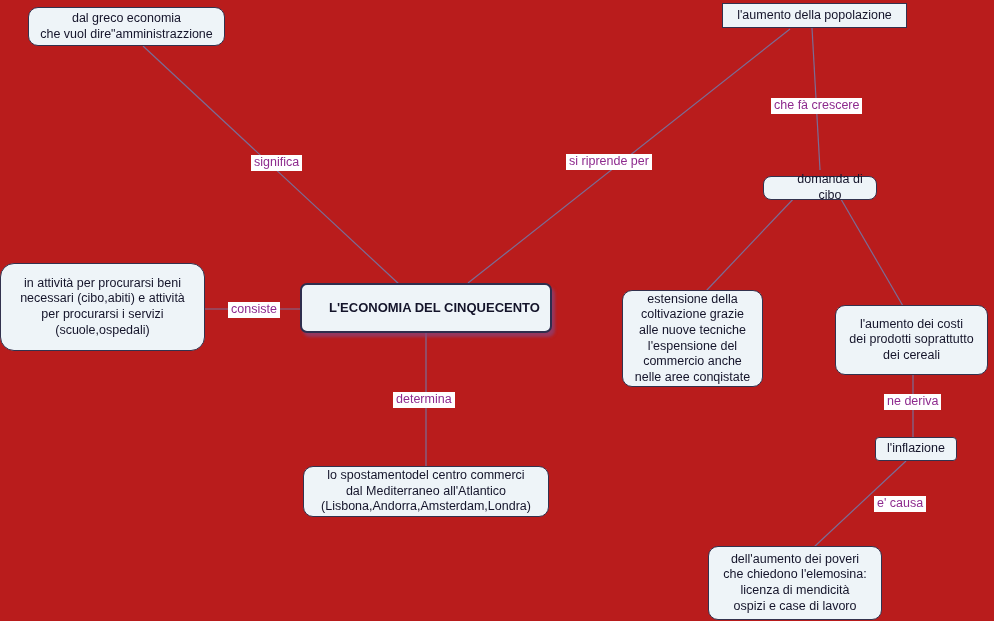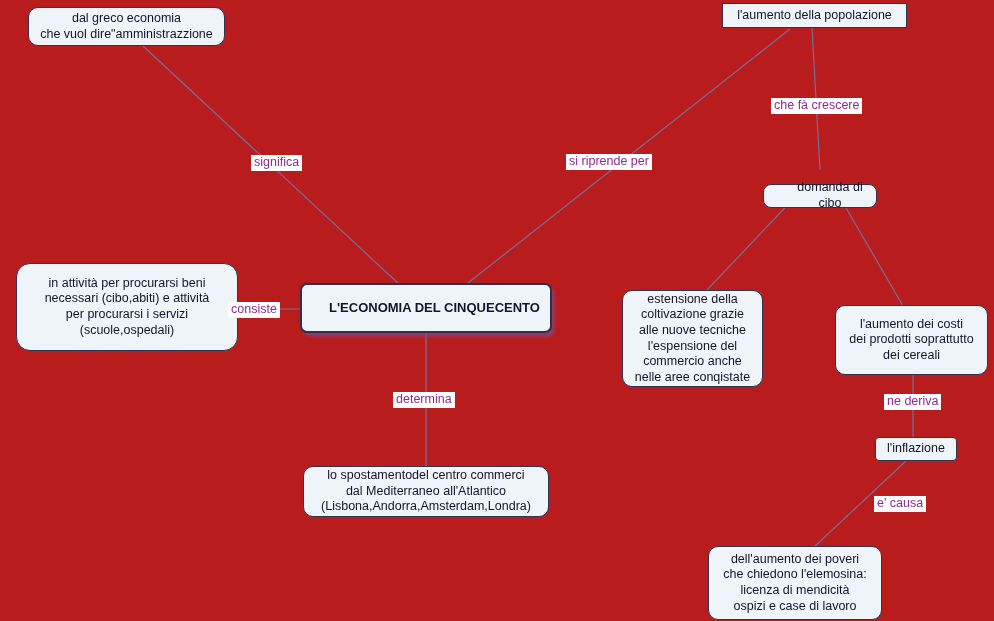--- a/index.html
+++ b/index.html
@@ -54,23 +54,23 @@
     color: #8e2b8e;
     font-size: 12.5px;
     line-height: 1.1;
     padding: 1px 3px;
     white-space: nowrap;
     cursor: default;
   }
   
   #node-greek       { left: 28px;  top: 7px;   width: 197px; height: 39px; }
   #node-population  { left: 722px; top: 3px;   width: 185px; height: 25px; border-radius: 0; }
-  #node-food        { left: 763px; top: 184px; width: 114px; height: 24px; border-radius: 8px; padding-left: 26px; }
+  #node-food        { left: 763px; top: 176px; width: 114px; height: 24px; border-radius: 8px; padding-left: 26px; }
   #node-main        { left: 300px; top: 283px; width: 252px; height: 50px; padding-left: 23px; }
-  #node-activities  { left: 16px;   top: 263px; width: 222px; height: 88px; border-radius: 14px; }
+  #node-activities  { left: 0px;   top: 263px; width: 205px; height: 88px; border-radius: 14px; }
   #node-shift       { left: 303px; top: 466px; width: 246px; height: 51px; }
   #node-cultivation { left: 622px; top: 290px; width: 141px; height: 97px; }
   #node-costs       { left: 835px; top: 305px; width: 153px; height: 70px; }
   #node-inflation   { left: 875px; top: 437px; width: 82px;  height: 24px; border-radius: 4px; }
   #node-poverty     { left: 708px; top: 546px; width: 174px; height: 74px; }
   
   #lbl-significa  { left: 251px; top: 155px; }
   #lbl-riprende   { left: 566px; top: 154px; }
   #lbl-crescere   { left: 771px; top: 98px;  }
   #lbl-consiste   { left: 228px; top: 302px; }

